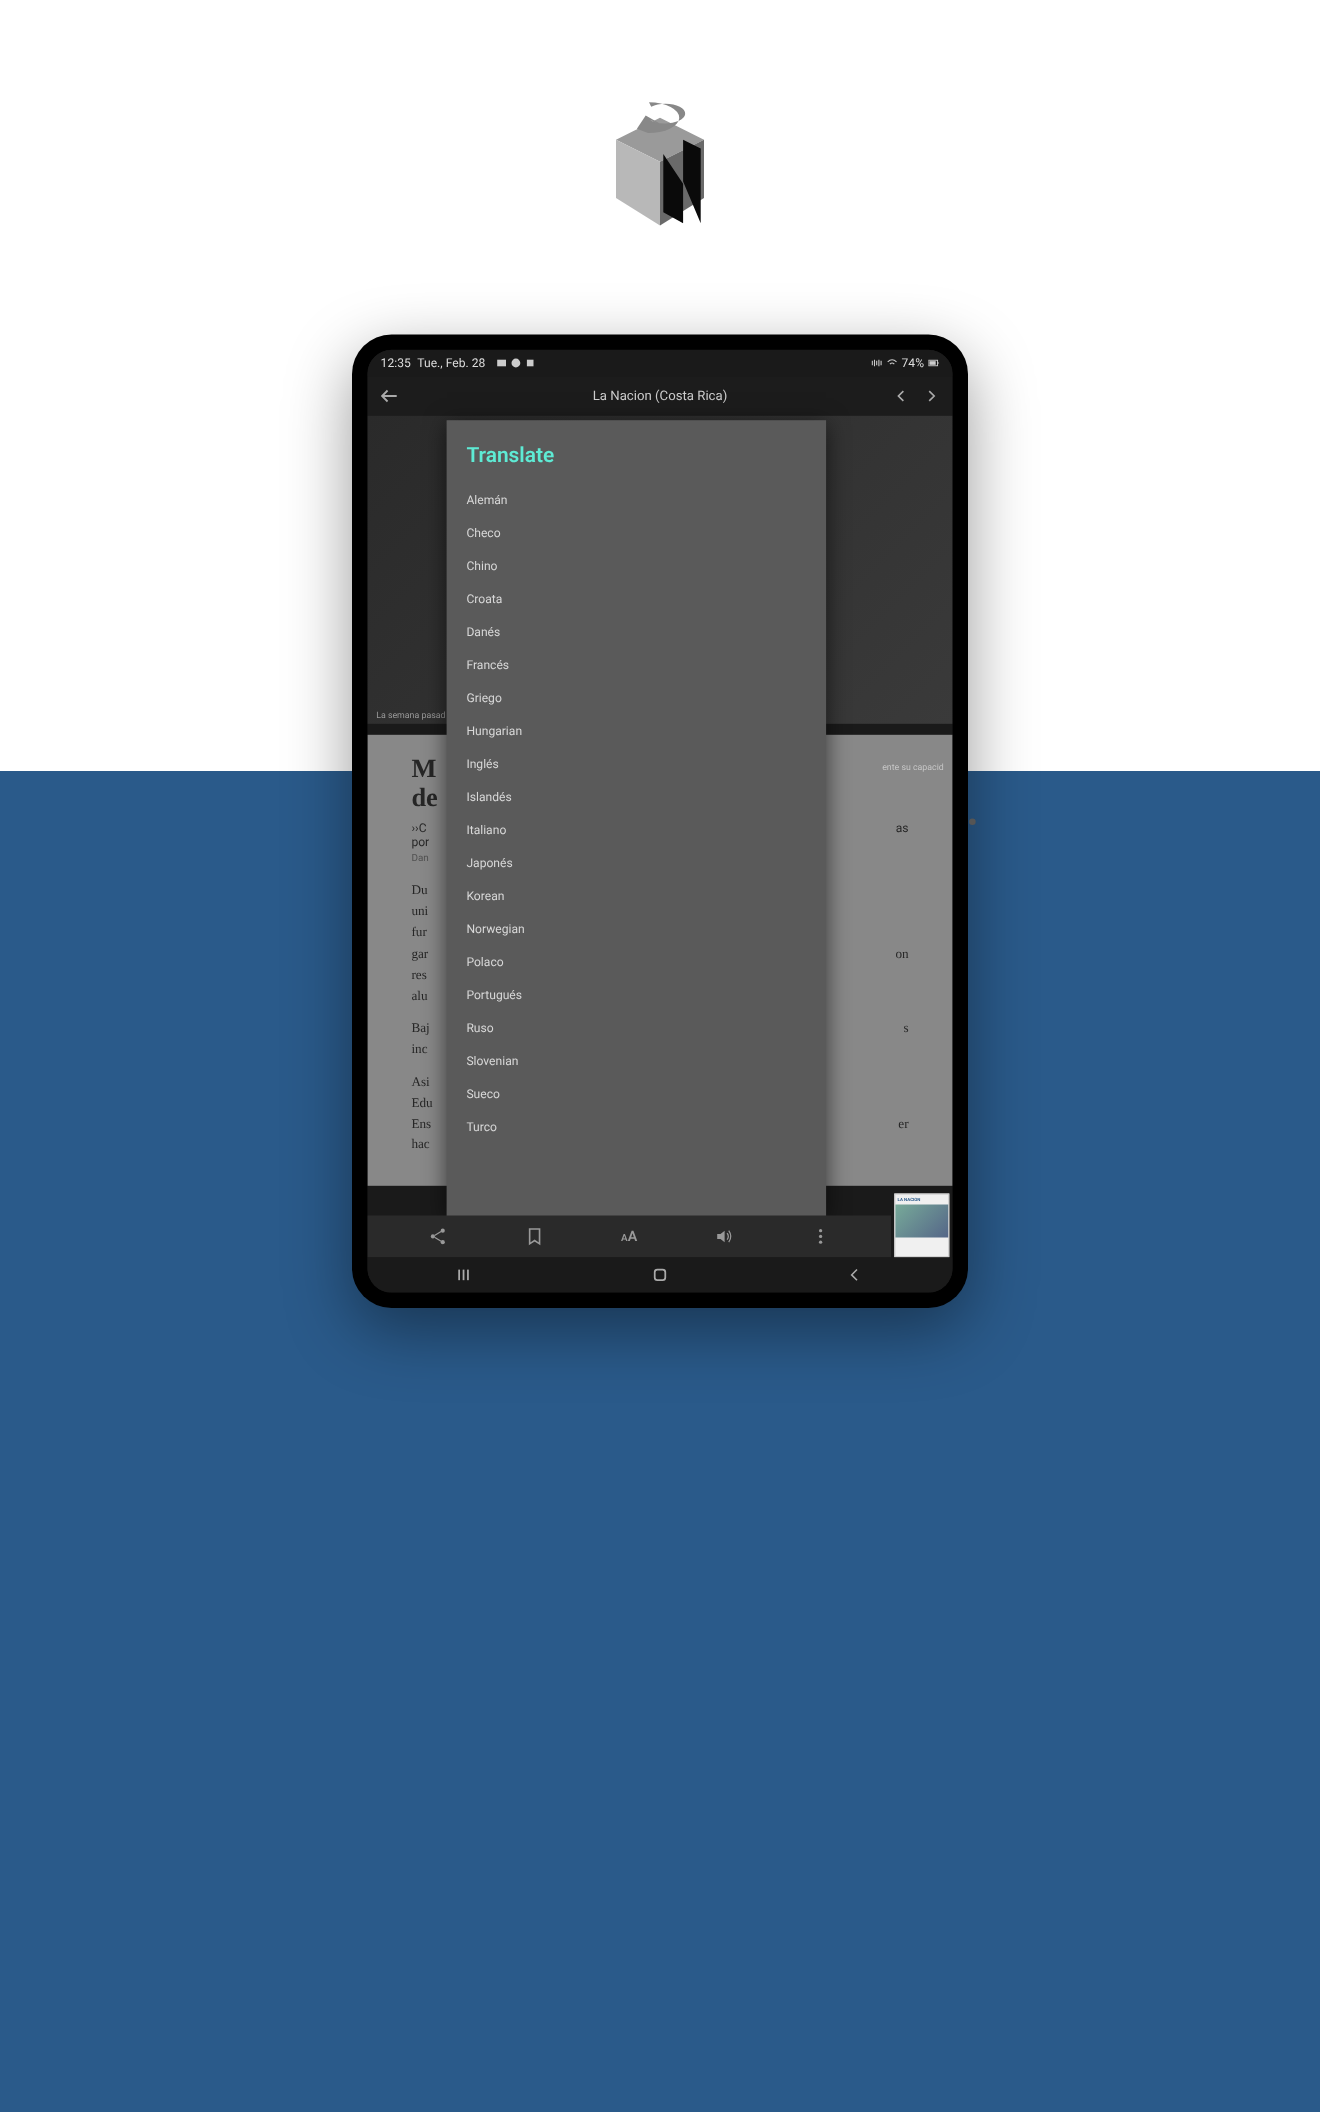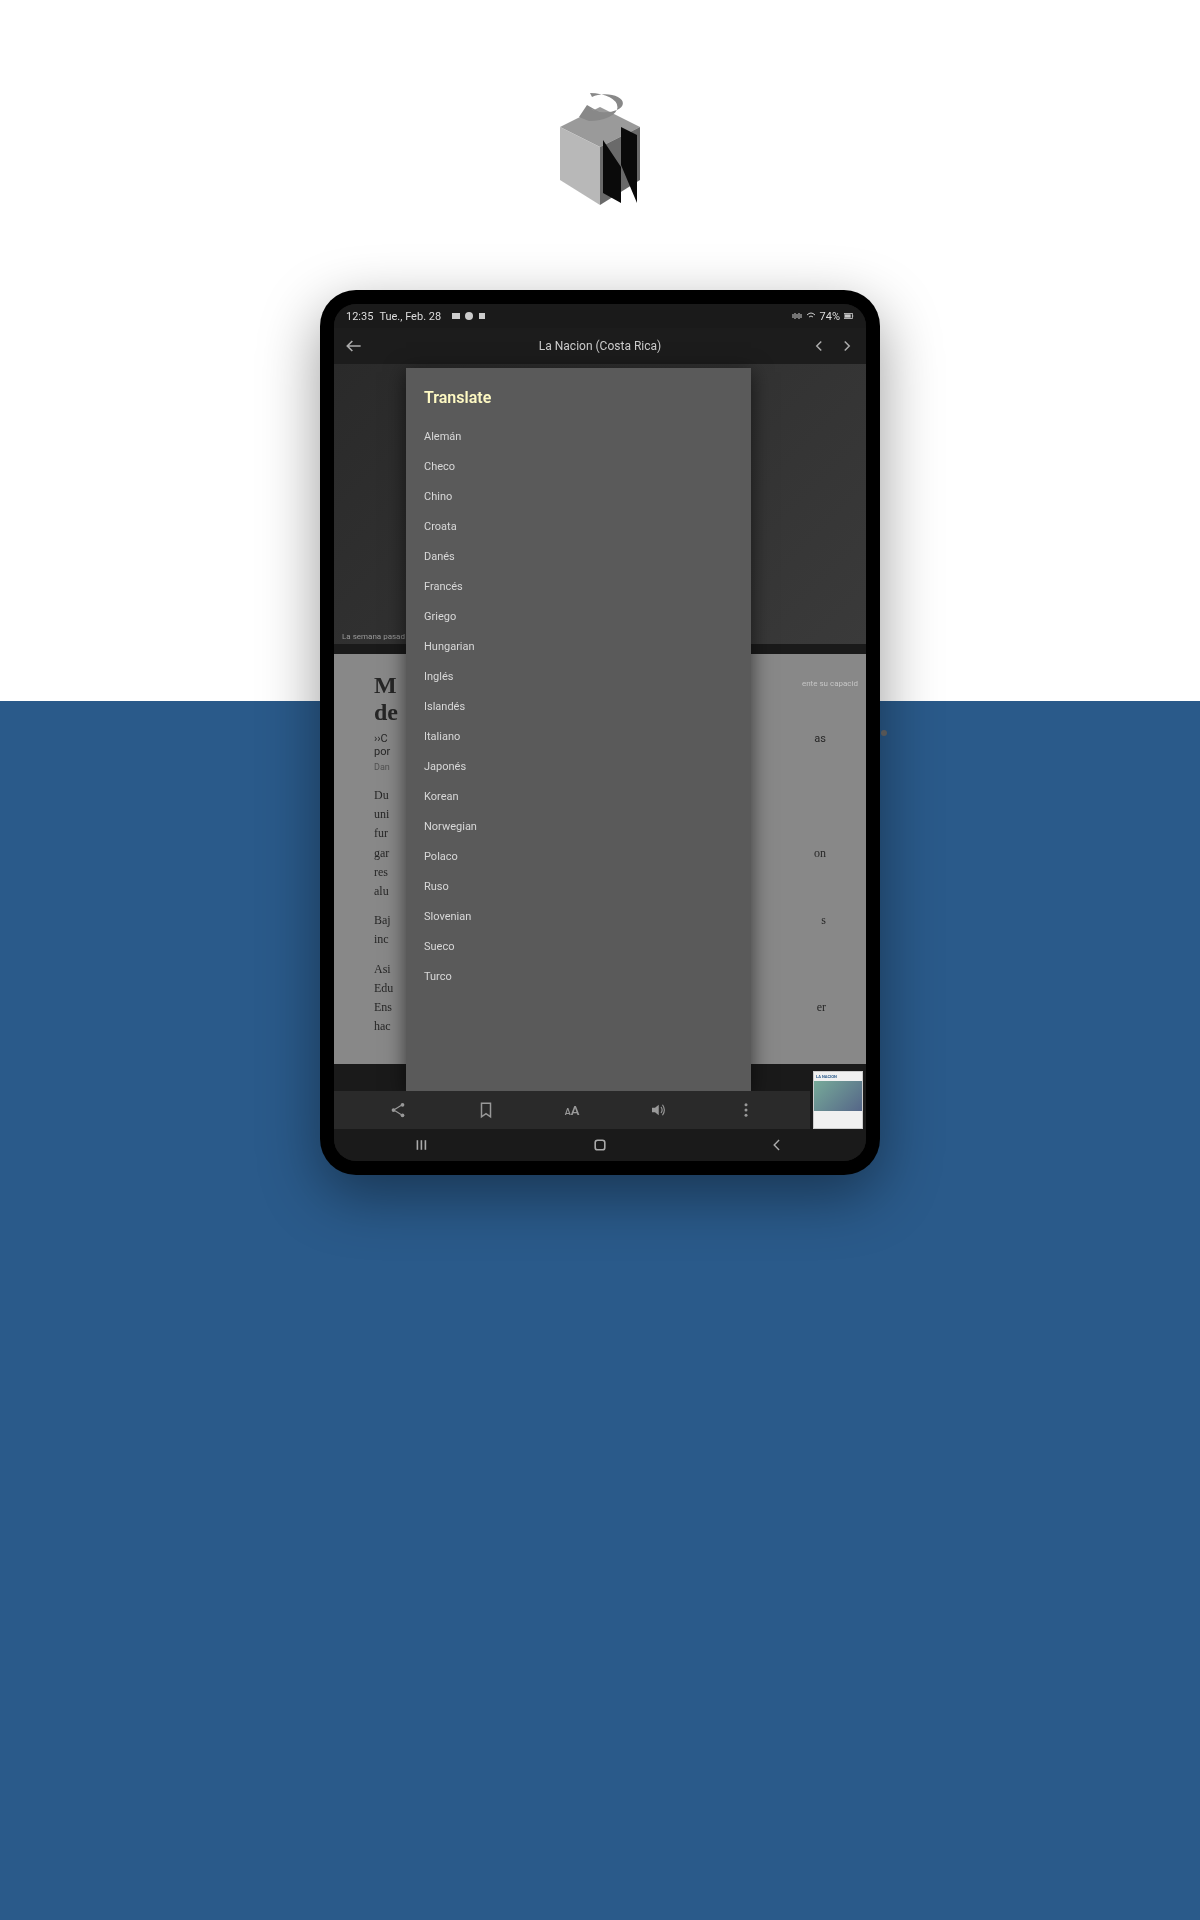--- a/index.html
+++ b/index.html
@@ -29,21 +29,21 @@
       position: absolute;
       top: 75px;
       left: 50%;
       transform: translateX(-50%);
       width: 150px;
       height: 150px;
     }
 
     .tablet-frame {
       position: absolute;
-      top: 290px;
+      top: 304px;
       left: 50%;
       transform: translateX(-50%);
       width: 560px;
       height: 885px;
       background: #000000;
       border-radius: 36px;
       padding: 14px;
       box-shadow: 0 20px 60px rgba(0,0,0,0.4);
     }
 
@@ -199,22 +199,22 @@
       left: 72px;
       width: 345px;
       height: 724px;
       background: #5a5a5a;
       box-shadow: 0 4px 20px rgba(0,0,0,0.6);
       padding: 20px 18px 10px 18px;
       overflow-y: auto;
     }
 
     .modal-title {
-      color: #fef9c3;
-      font-size: 16px;
+      color: #5eead4;
+      font-size: 19px;
       font-weight: 600;
       margin-bottom: 14px;
     }
 
     .lang-list {
       list-style: none;
     }
 
     .lang-item {
       color: #d8d8d8;
@@ -423,20 +423,21 @@
         <li class="lang-item">Francés</li>
         <li class="lang-item">Griego</li>
         <li class="lang-item">Hungarian</li>
         <li class="lang-item">Inglés</li>
         <li class="lang-item">Islandés</li>
         <li class="lang-item">Italiano</li>
         <li class="lang-item">Japonés</li>
         <li class="lang-item">Korean</li>
         <li class="lang-item">Norwegian</li>
         <li class="lang-item">Polaco</li>
+        <li class="lang-item">Portugués</li>
         <li class="lang-item">Ruso</li>
         <li class="lang-item">Slovenian</li>
         <li class="lang-item">Sueco</li>
         <li class="lang-item">Turco</li>
 
       </ul>
     </div>
 
     <div class="bottom-toolbar">
       <svg class="toolbar-icon" viewBox="0 0 24 24">

